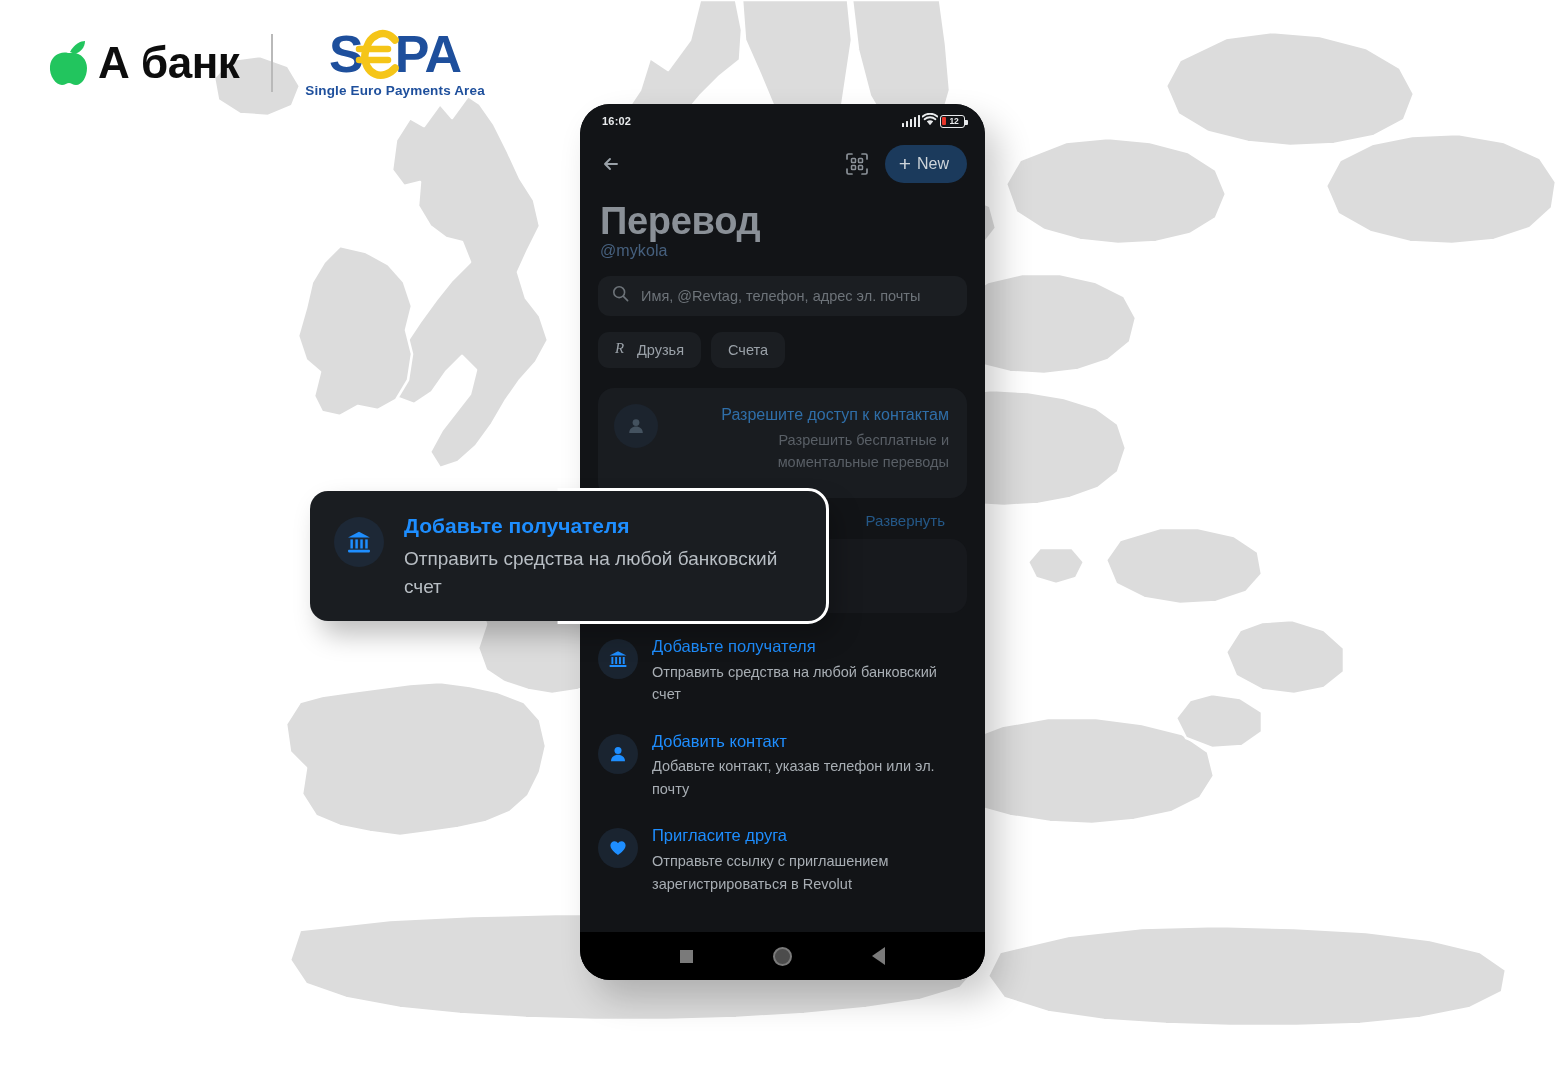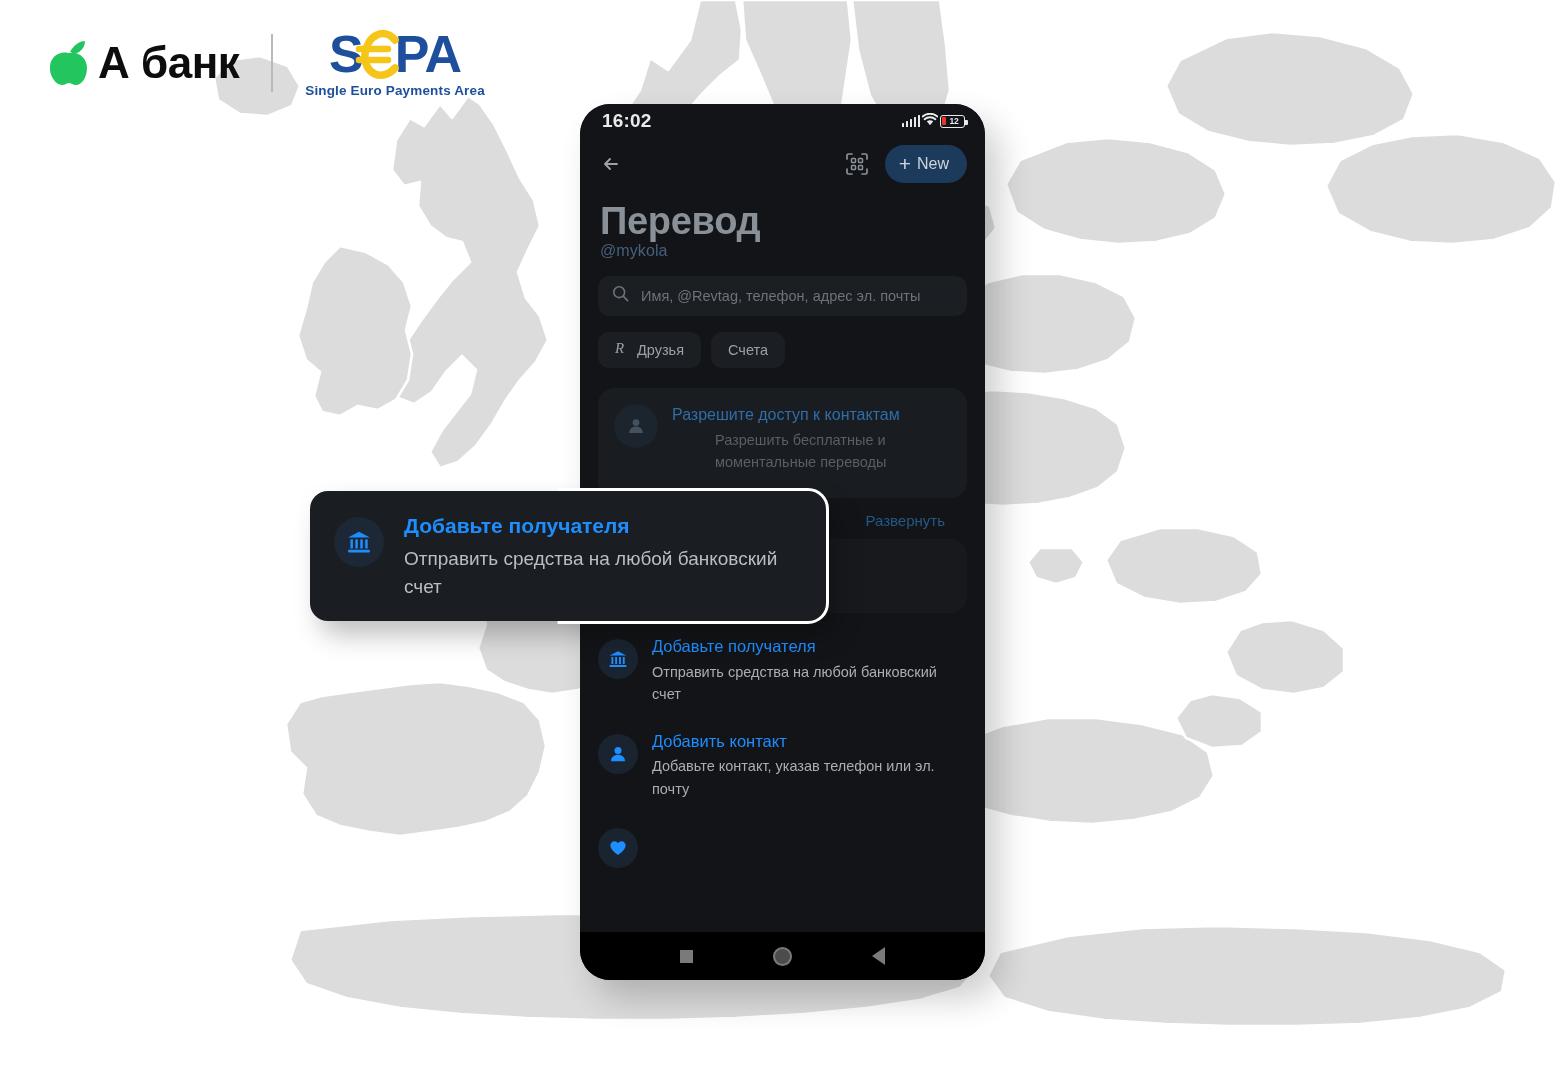--- a/index.html
+++ b/index.html
@@ -68,21 +68,21 @@
     overflow:hidden;
   }
 
   
   .statusbar {
     height: 34px; flex: 0 0 34px;
     display:flex; align-items:center; justify-content:space-between;
     padding: 0 20px 0 22px;
     color:#e8eaec;
   }
-  .status-time { font-size:19px; font-weight:700; letter-spacing:0.2px; }
+  .status-time { font-size:11px; font-weight:700; letter-spacing:0.2px; }
   .status-icons { display:flex; align-items:center; gap:2px; }
   .sig { display:flex; align-items:flex-end; gap:1.5px; height:12px; }
   .sig i { width:2.5px; background:#e8eaec; display:block; border-radius:0.5px; }
   .sig i:nth-child(1){height:4px;} .sig i:nth-child(2){height:6px;}
   .sig i:nth-child(3){height:8px;} .sig i:nth-child(4){height:10px;}
   .sig i:nth-child(5){height:12px;}
   .batt {
     width:25px; height:13px; border:1.6px solid #e8eaec; border-radius:3px;
     position:relative; display:flex; align-items:center; padding:1.4px;
   }
@@ -145,21 +145,21 @@
   .chips { display:flex; gap:10px; padding: 16px 18px 0 18px; }
   .chip {
     display:flex; align-items:center; gap:8px;
     background:#1b1e22; border:none; border-radius:11px;
     height:36px; padding:0 17px;
     color:#9aa1a8; font-size:14.5px; cursor:pointer;
     font-family:"Liberation Sans", sans-serif;
   }
 
   
-  .cards { position:relative; padding: 20px 18px 0 18px; }
+  .cards { position:relative; padding: 20px 18px 0 18px; text-align: right; }
   .contacts-card {
     background:#191c20; border-radius:16px;
     padding: 16px 18px 18px 16px;
     display:flex; gap:14px; align-items:flex-start;
     min-height:110px;
   }
   .av {
     flex:0 0 44px; width:44px; height:44px; border-radius:50%;
     background:#1c242e; display:flex; align-items:center; justify-content:center;
   }
@@ -465,20 +465,24 @@
             <div class="act-sub">Добавьте контакт, указав телефон или эл. почту</div>
           </span>
         </div>
 
         <div class="action">
           <span class="act-ic">
             <svg width="20" height="20" viewBox="0 0 20 20" xmlns="http://www.w3.org/2000/svg">
               <path d="M10 17 C10 17 2.4 12.3 2.4 7.6 C2.4 5 4.3 3.2 6.5 3.2 C8 3.2 9.3 4 10 5.2 C10.7 4 12 3.2 13.5 3.2 C15.7 3.2 17.6 5 17.6 7.6 C17.6 12.3 10 17 10 17 Z" fill="#1e8eff"></path>
             </svg>
           </span>
+          <span class="act-body">
+            <div class="act-title">Пригласите друга</div>
+            <div class="act-sub">Отправьте ссылку с приглашением зарегистрироваться в Revolut</div>
+          </span>
         </div>
       </div>
 
       <div class="androidnav">
         <span class="an-sq"></span>
         <span class="an-circ"></span>
         <span class="an-tri"></span>
       </div>
 
     </div>

